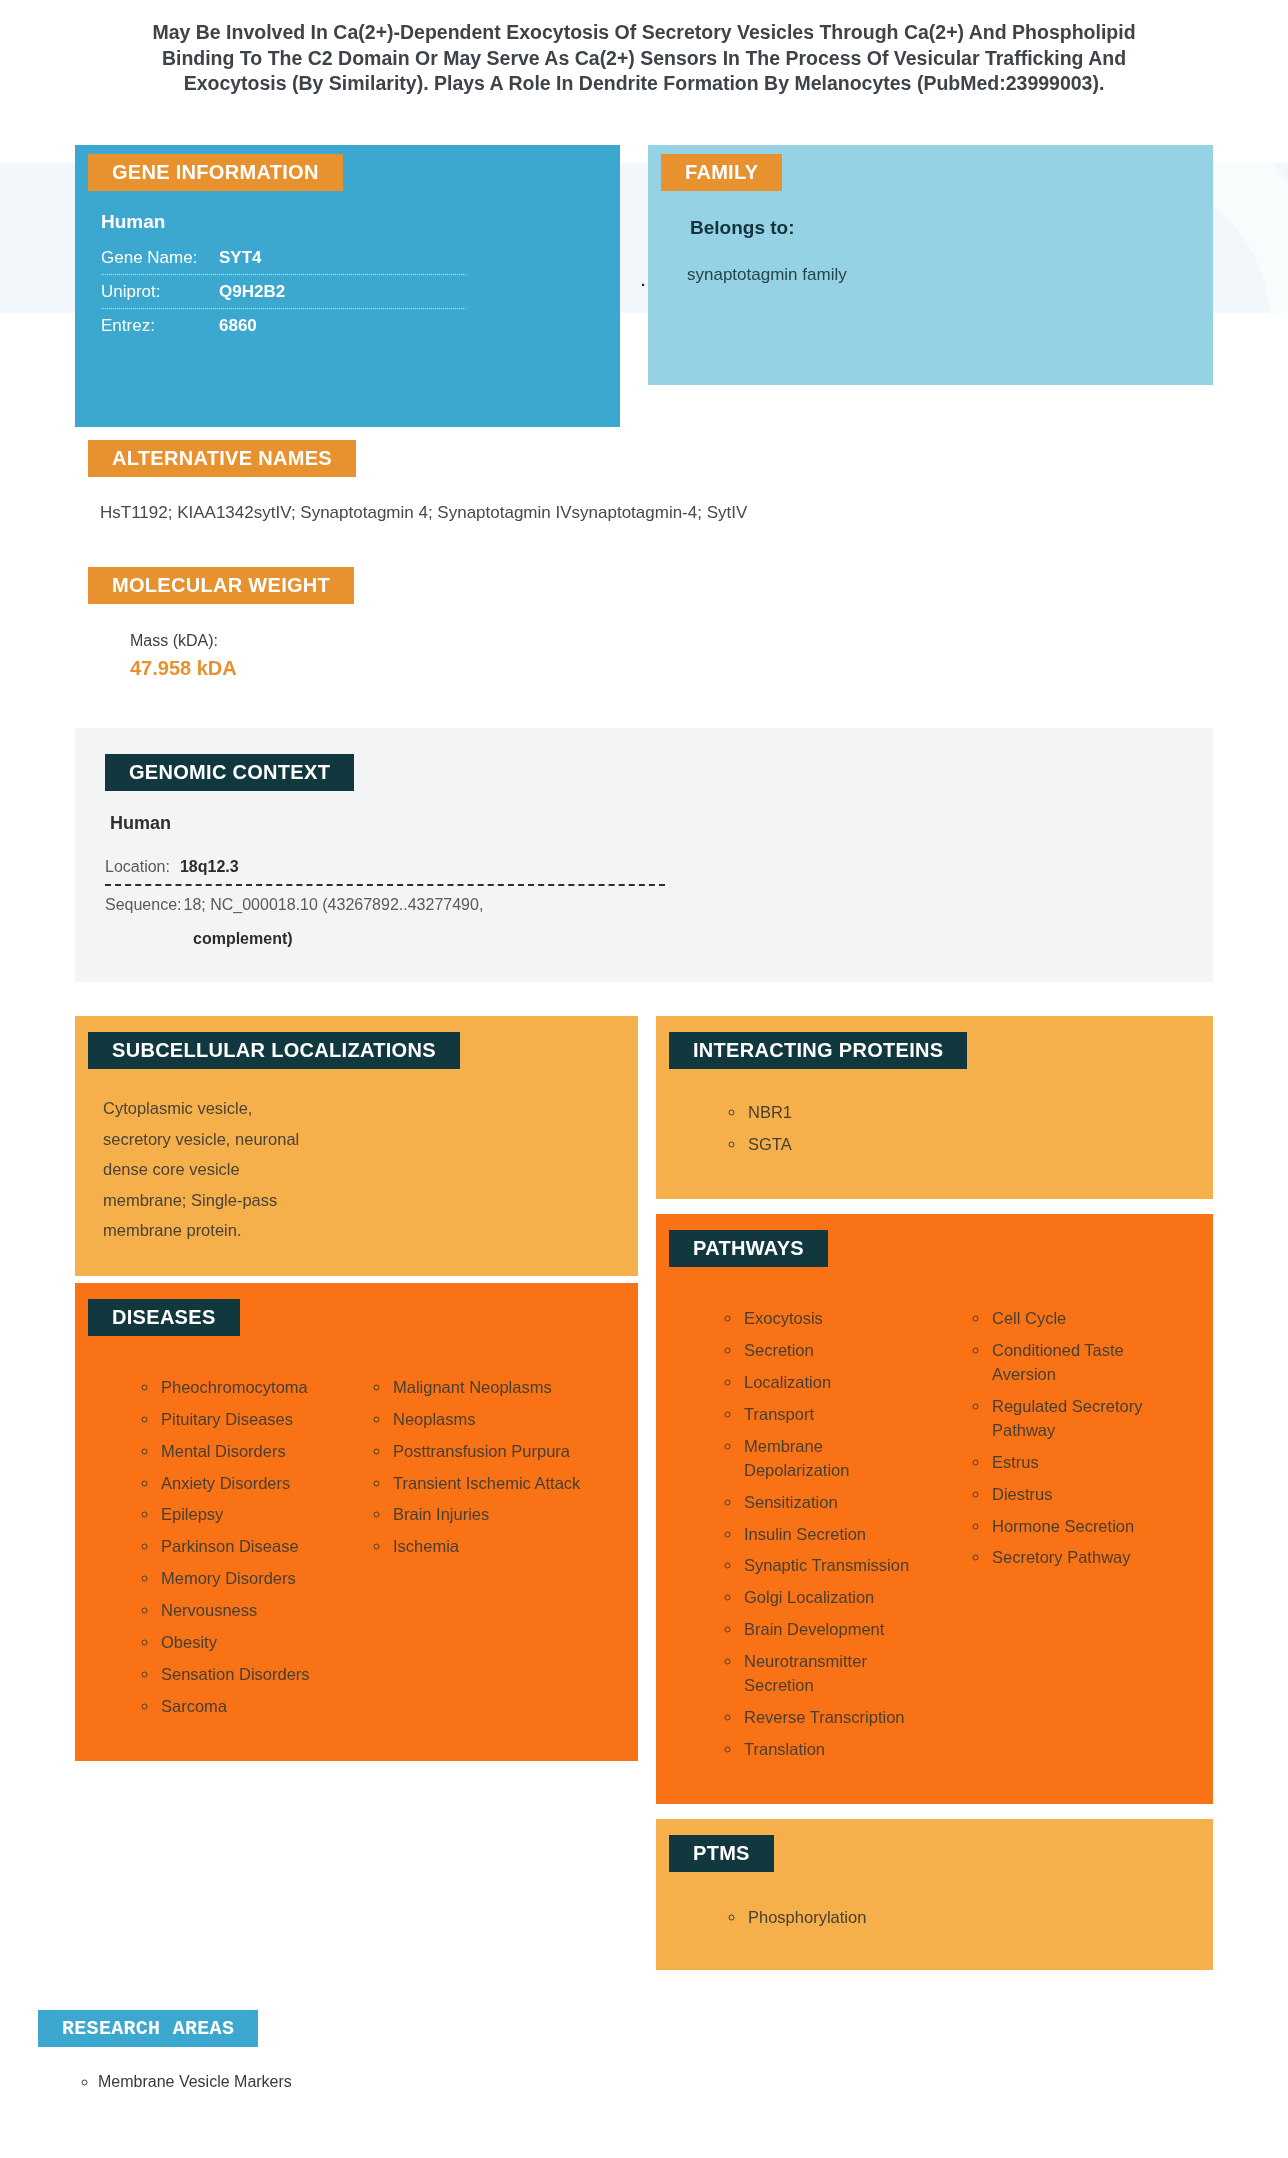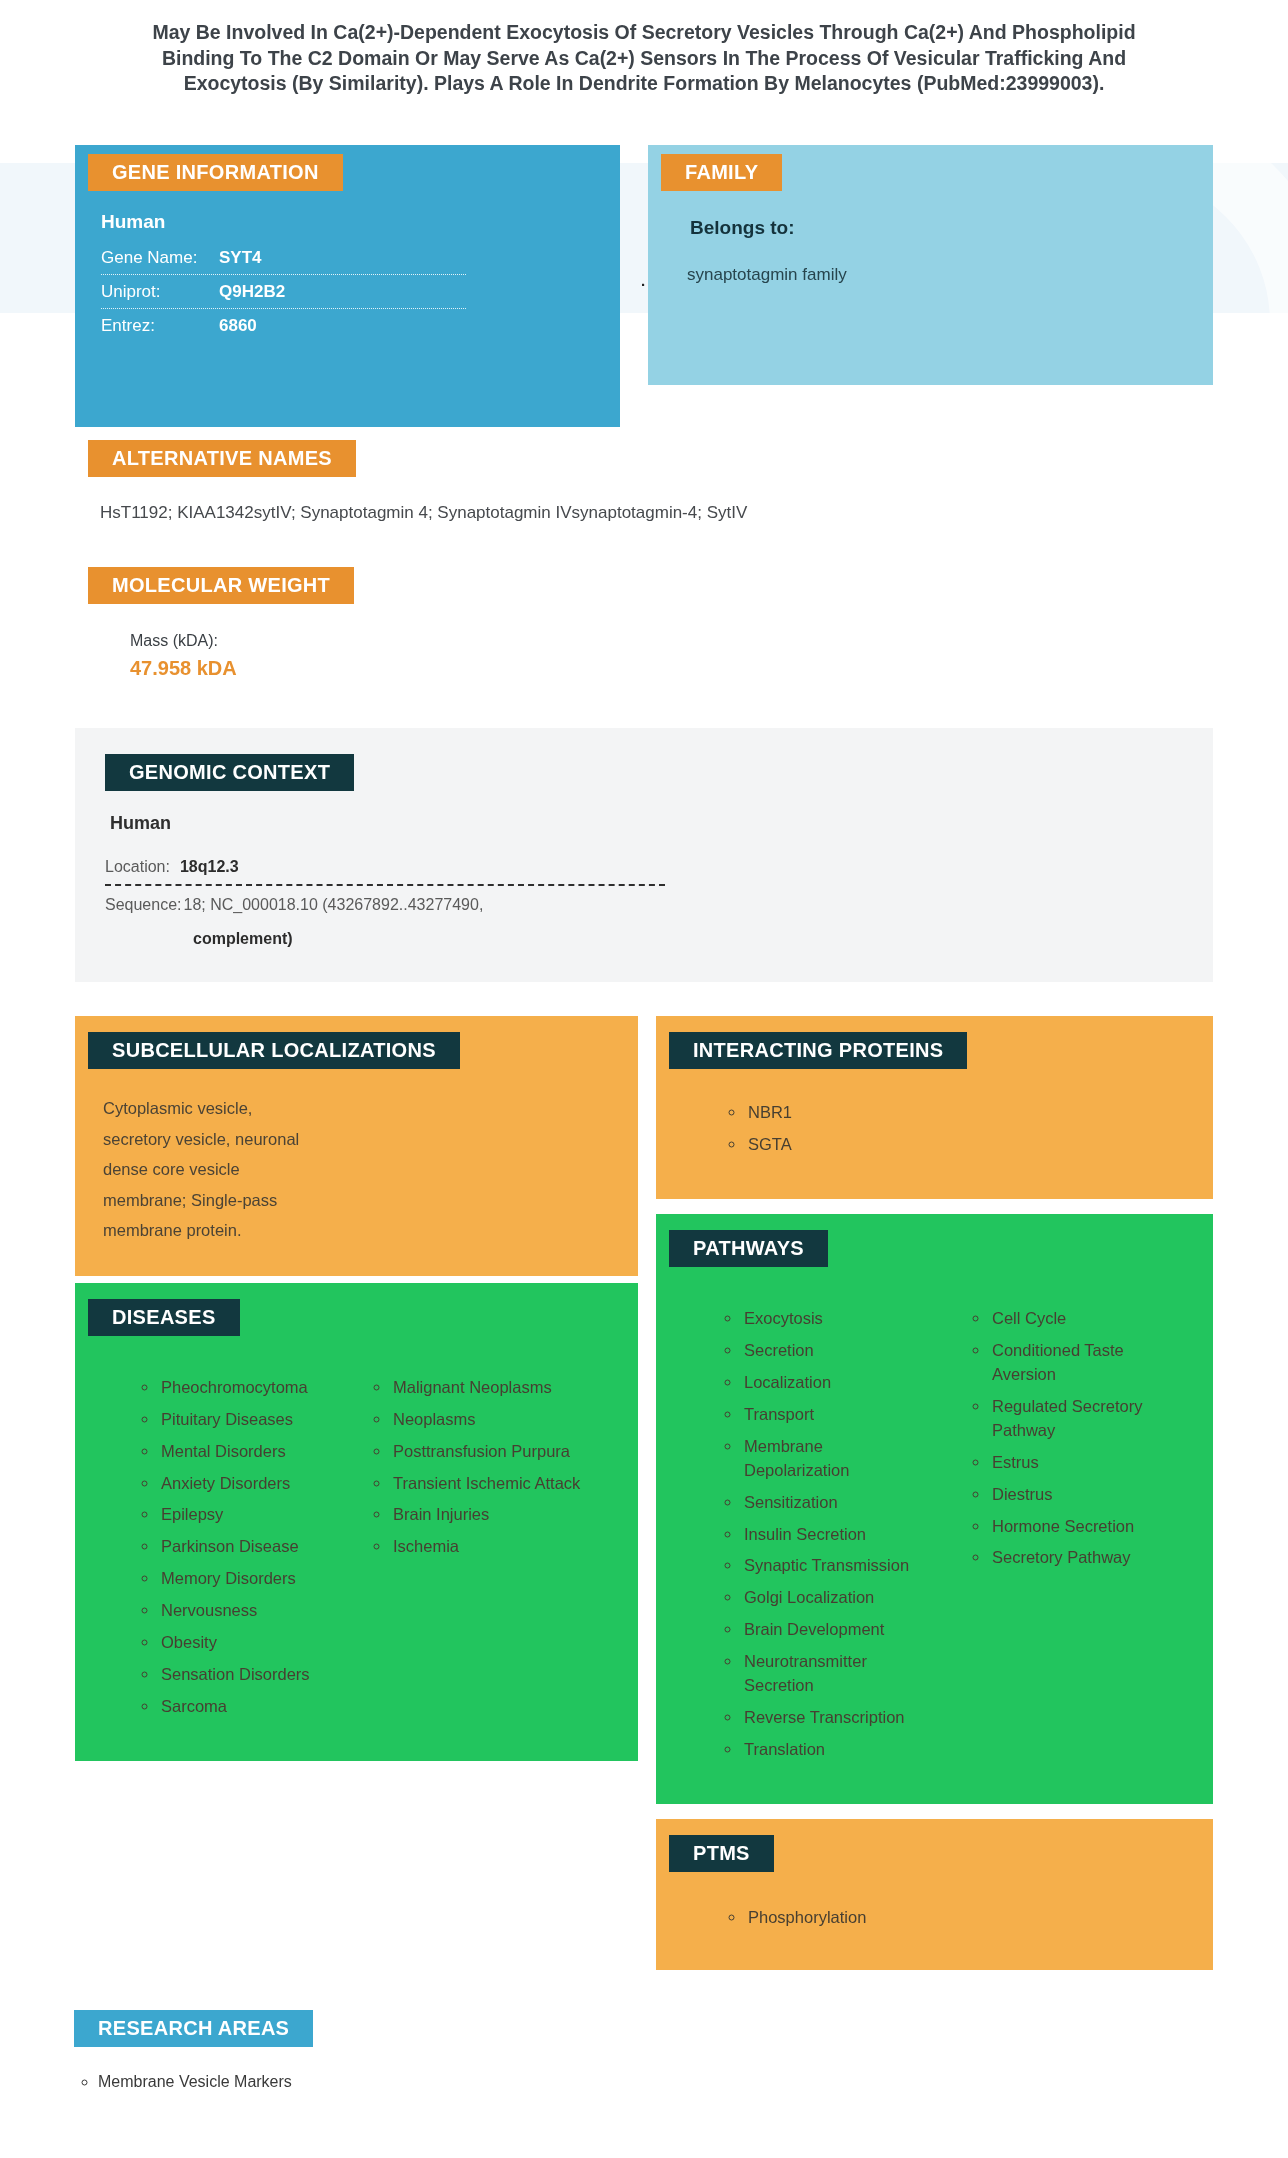--- a/index.html
+++ b/index.html
@@ -88,41 +88,41 @@
   .gc-seq .gc-val { margin-left:2px; }
   .gc-seq2 { margin:16px 0 0 88px; font-size:16px; font-weight:bold; color:#2c2c2c; }
   .ts-col { flex:1; }
   .ts-text { margin-top:22px; font-size:15.5px; line-height:1.55; color:#5b6064; width:440px; }
 
   
   .grid { margin:34px 75px 0 75px; display:flex; gap:18px; align-items:flex-start; }
   .col-left { width:563px; display:flex; flex-direction:column; gap:7px; }
   .col-right { width:557px; display:flex; flex-direction:column; gap:15px; }
   .box-light-orange { background:#f5af4b; }
-  .box-dark-orange { background:#22c55e; }
+  .box-dark-orange { background:#f97316; }
   .box-light-orange .badge-teal, .box-dark-orange .badge-teal { margin:16px 0 0 13px; }
 
   .subcell-text {
     margin:24px 0 30px 28px; width:205px; font-size:16.5px; line-height:1.85; color:#4b4335;
   }
   .bullets {
     list-style:circle; margin:16px; padding-left:44px;
     font-size:16.5px; color:#473f31;
   }
   .bullets li { margin-bottom:8px; line-height:1.45; padding-left:2px; }
   .cols { display:flex; padding:24px 0 26px 30px; }
   .diseases-c1 { width:232px; } .diseases-c1 .bullets { padding-left:38px; }
   .diseases-c2 { width:250px; } .diseases-c2 .bullets { width:195px; padding-left:38px; }
   .pathways-c1 { width:248px; } .pathways-c1 .bullets { width:185px; padding-left:40px; }
   .pathways-c2 { width:240px; } .pathways-c2 .bullets { width:165px; padding-left:40px; }
   .single-list { padding:18px 0 24px 30px; }
   .interacting .single-list { padding:16px 0 26px 30px; }
 
   
-  .research-badge { margin:40px 0 0 74px; }
+  .research-badge { margin:40px 0 0 38px;font-family:Liberation Mono, monospace; }
   .research-list { margin:24px 0 0 0; padding-left:98px; list-style:circle; font-size:16px; color:#3a3a3a; }
   .research-list li { line-height:1.4; }
 </style>
 </head>
 <body>
 
 <div class="wm-band">
   <div class="wm-circle wm-c1"></div>
   <div class="wm-circle wm-c2"></div>
 </div>

